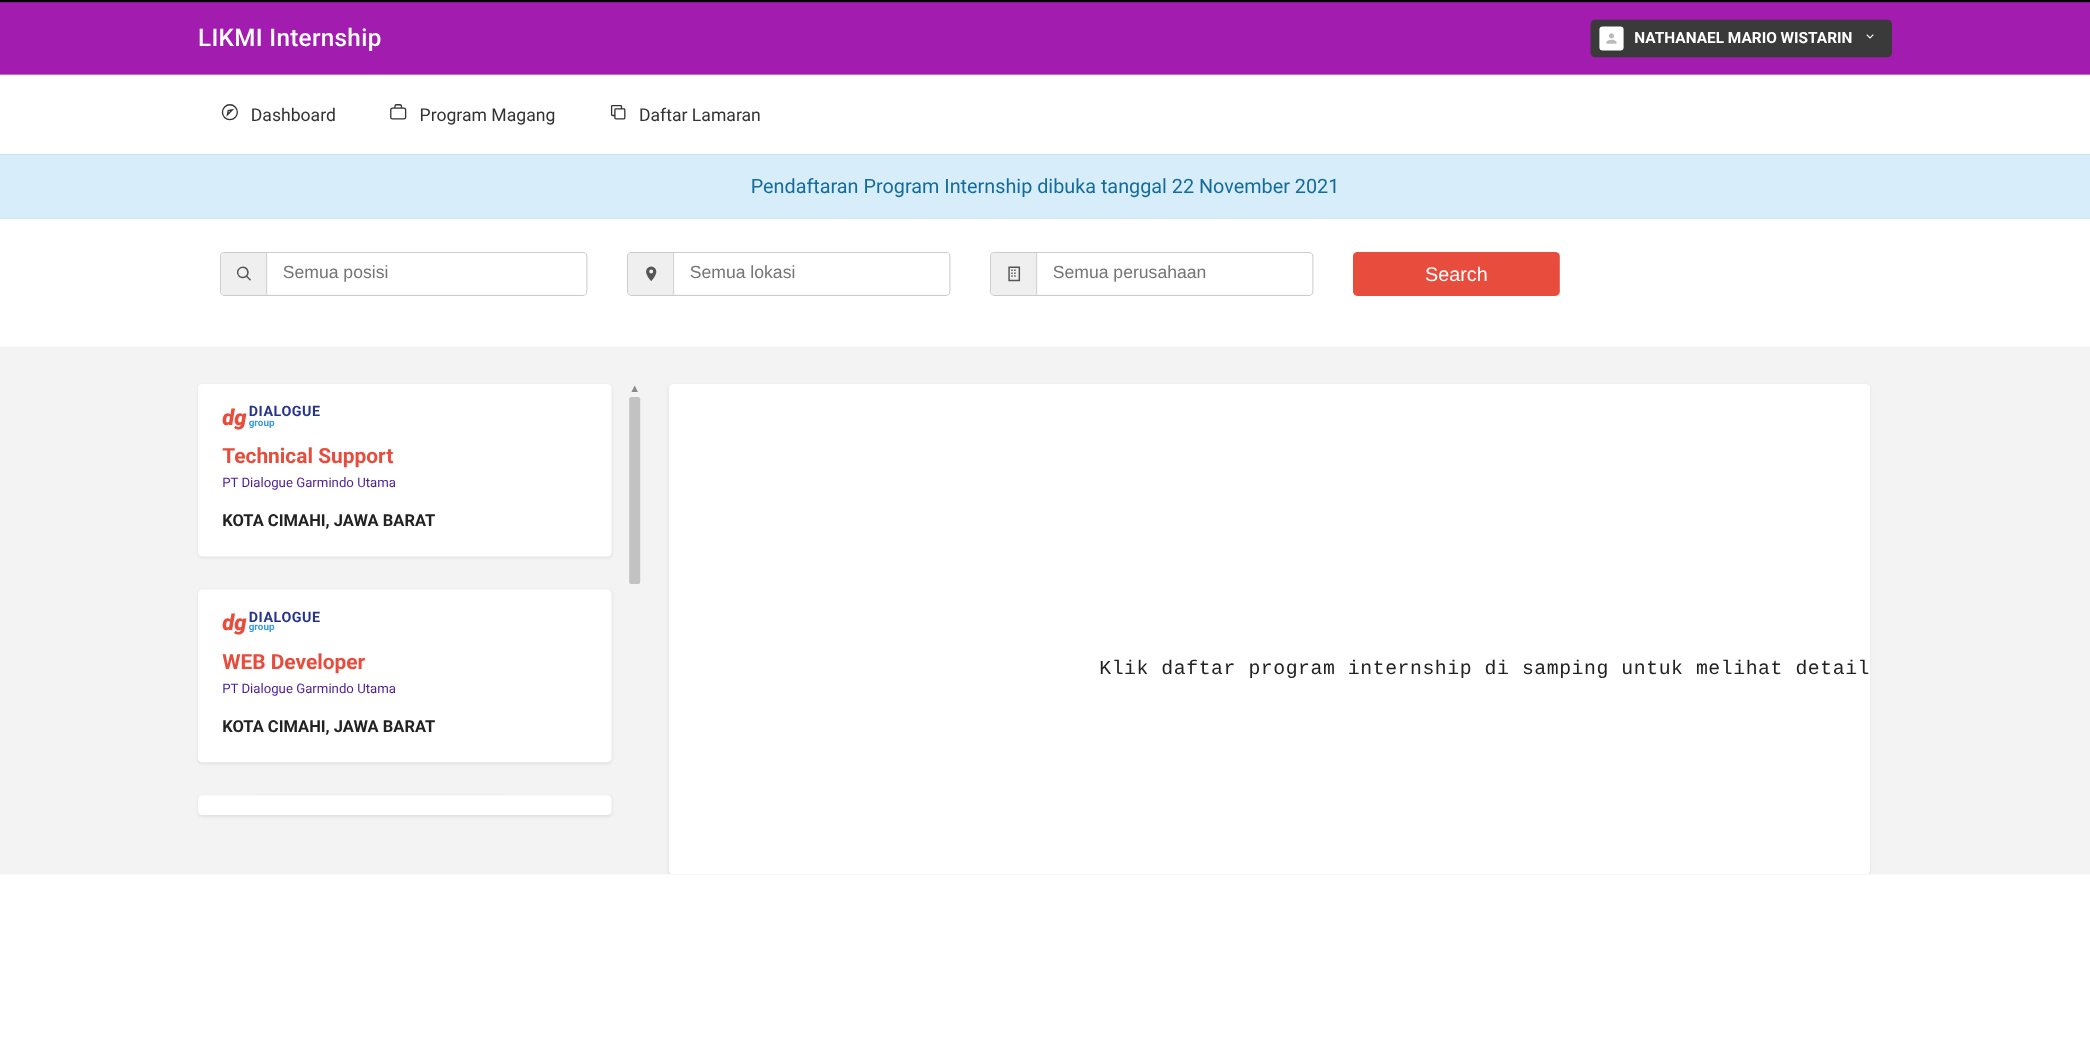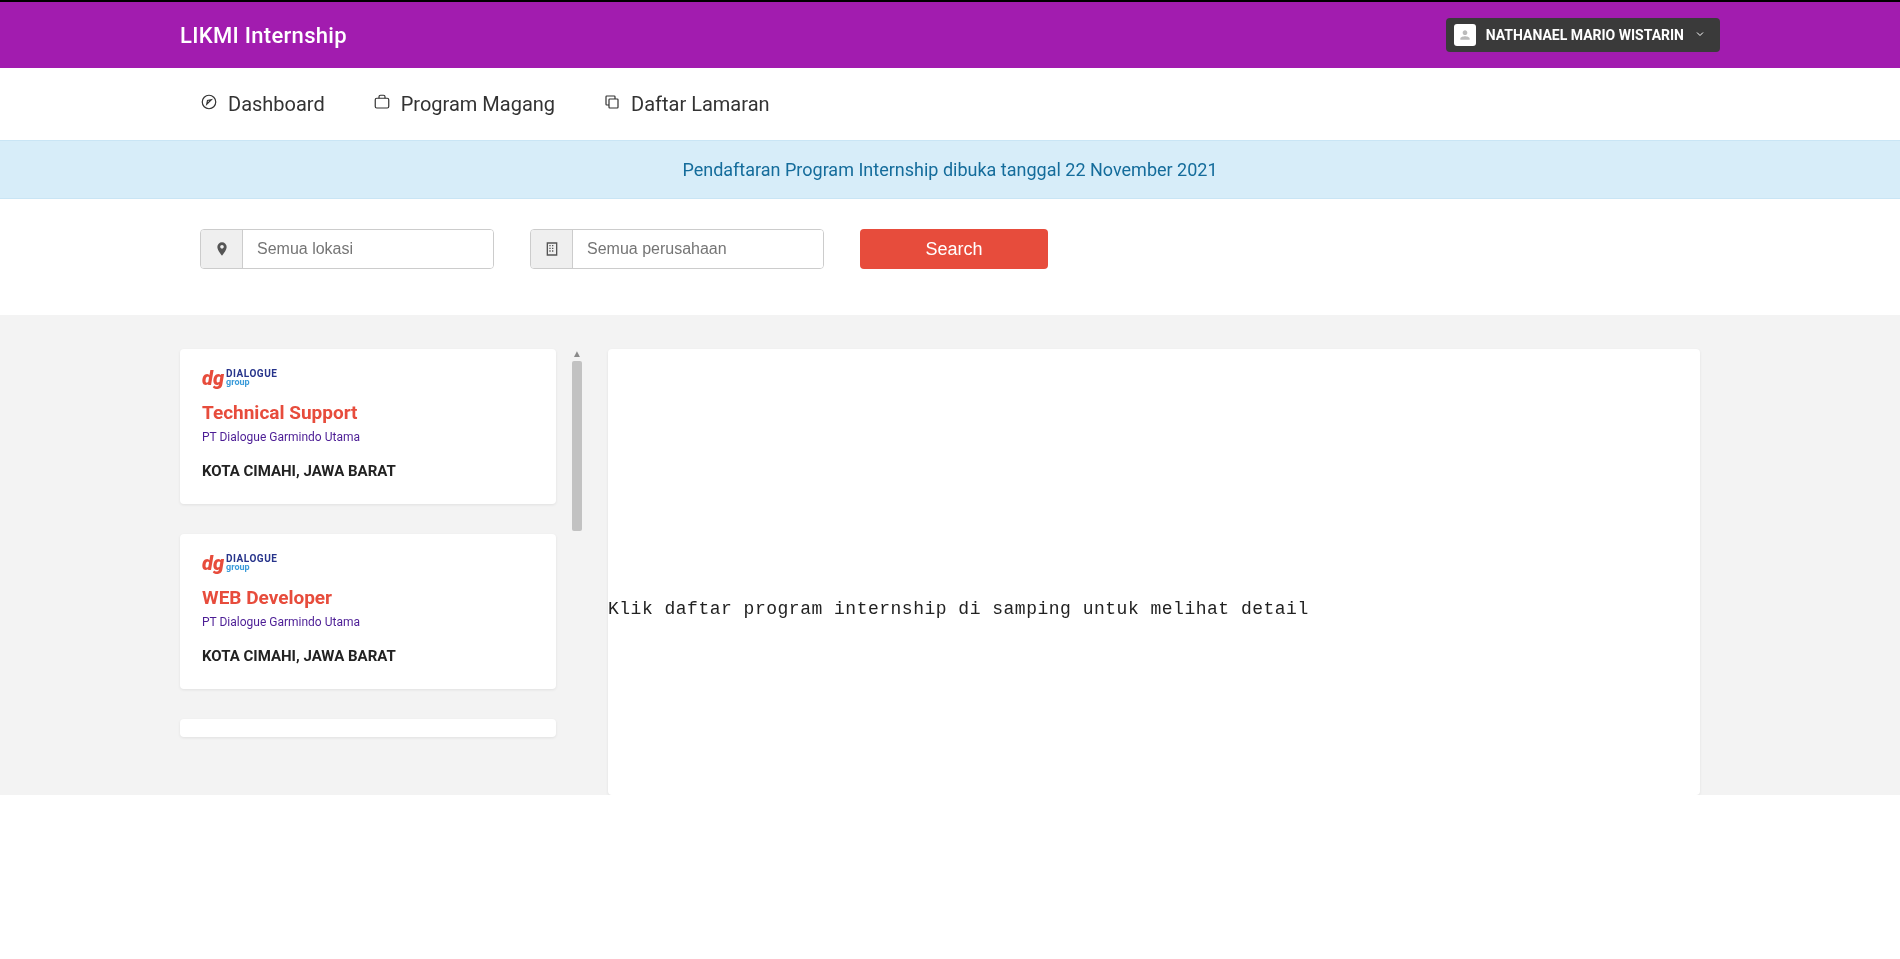--- a/index.html
+++ b/index.html
@@ -53,21 +53,21 @@
     height: 72px;
     display: flex;
     align-items: center;
     gap: 48px;
     padding: 0 200px;
   }
   .nav-item {
     display: flex;
     align-items: center;
     gap: 10px;
-    font-size: 20px;
+    font-size: 16px;
     color: #333;
     cursor: pointer;
   }
   .nav-item svg { width: 18px; height: 18px; fill: none; stroke: #333; stroke-width: 1.6; }
 
   .banner {
     background: #d7edf9;
     color: #146c9b;
     text-align: center;
     padding: 18px 0;
@@ -180,21 +180,21 @@
     font-size: 20px;
     color: #e74c3c;
     font-style: italic;
     line-height: 0.9;
   }
   .logo-txt {
     display: flex;
     flex-direction: column;
     line-height: 0.9;
   }
-  .logo-txt .l1 { font-size: 10px; font-weight: 700; color: #27348b; letter-spacing: 0.5px; }
+  .logo-txt .l1 { font-size: 13px; font-weight: 700; color: #27348b; letter-spacing: 0.5px; }
   .logo-txt .l2 { font-size: 9px; font-weight: 700; color: #3a9bd9; }
   .card .title {
     color: #e74c3c;
     font-size: 19px;
     font-weight: 700;
     margin-bottom: 6px;
   }
   .card .company {
     color: #4c1d95;
     font-size: 12px;
@@ -209,21 +209,21 @@
     height: 18px;
     padding: 0;
   }
 
   .detail-col {
     flex: 1;
     background: #fff;
     border-radius: 4px;
     box-shadow: 0 1px 3px rgba(0,0,0,0.08);
     display: flex;
-    justify-content: flex-start;
+    justify-content: flex-end;
     padding-top: 250px;
   }
   .detail-col .placeholder {
     font-family: "Courier New", monospace;
     font-size: 18px;
     color: #222;
     letter-spacing: 0.5px;
   }
 </style>
 </head>
@@ -272,20 +272,28 @@
           <path d="M16 8V5a1 1 0 0 0-1-1H5a1 1 0 0 0-1 1v10a1 1 0 0 0 1 1h3"></path>
         </svg>
     </span>
     <span>Daftar Lamaran</span>
   </div>
 </div>
 
 <div class="banner">Pendaftaran Program Internship dibuka tanggal 22 November 2021</div>
 
 <div class="search-row">
+  <div class="input-group">
+    <span class="addon">
+      <svg viewBox="0 0 24 24">
+          <path d="M10 2a8 8 0 1 0 5 14.3l5 5 1.4-1.4-5-5A8 8 0 0 0 10 2zm0 2a6 6 0 1 1 0 12 6 6 0 0 1 0-12z"></path>
+        </svg>
+    </span>
+    <input id="ig-pos" type="text" placeholder="Semua posisi" style="">
+  </div>
   <div class="input-group">
     <span class="addon">
       <svg viewBox="0 0 24 24">
           <path d="M12 2a7 7 0 0 0-7 7c0 5 7 13 7 13s7-8 7-13a7 7 0 0 0-7-7zm0 9.5A2.5 2.5 0 1 1 12 6a2.5 2.5 0 0 1 0 5.5z"></path>
         </svg>
     </span>
     <input id="ig-loc" type="text" placeholder="Semua lokasi" style="">
   </div>
   <div class="input-group">
     <span class="addon">

